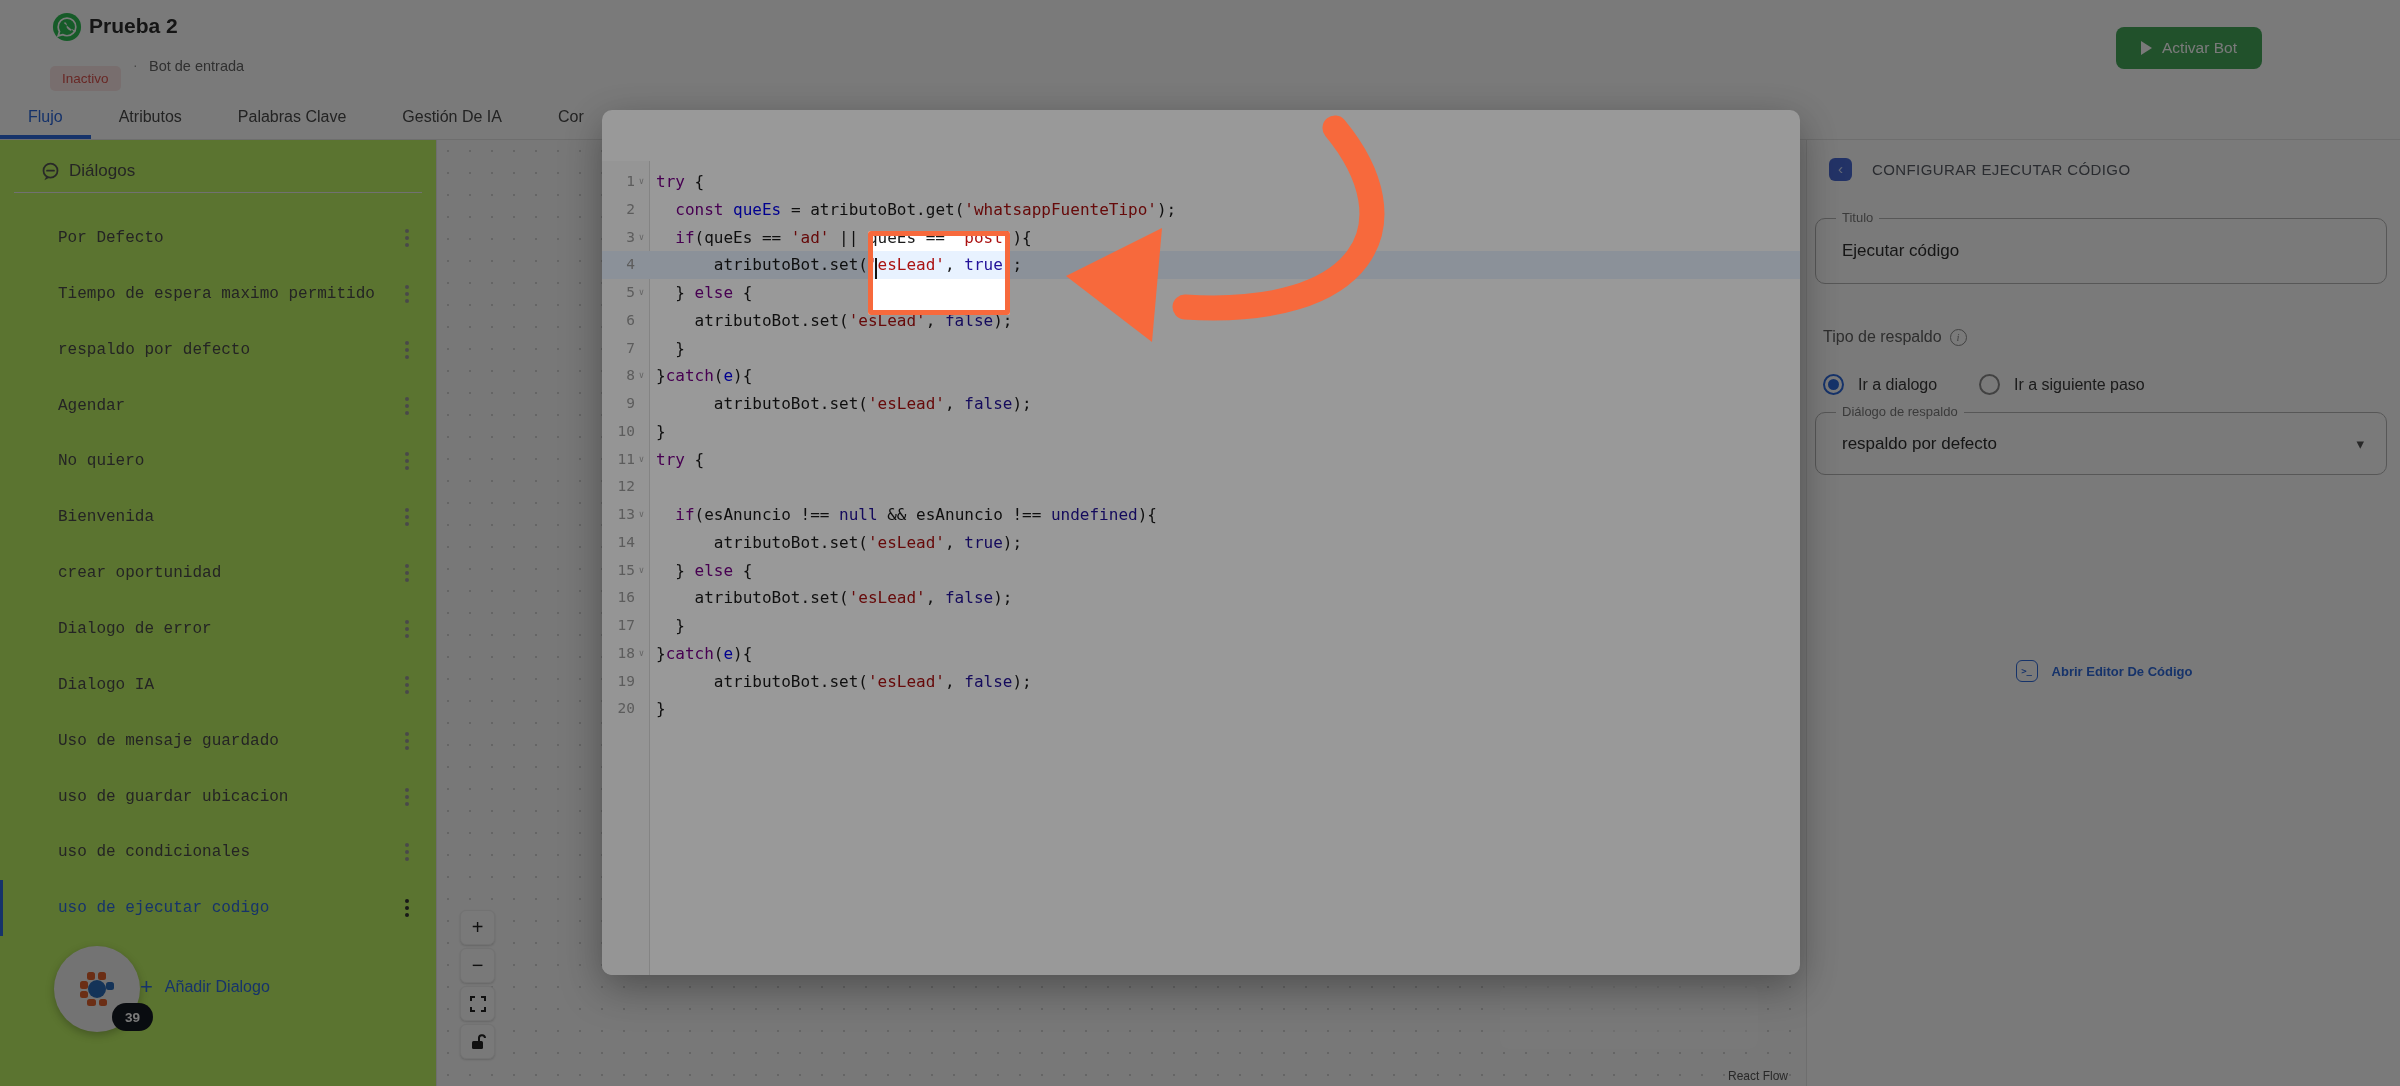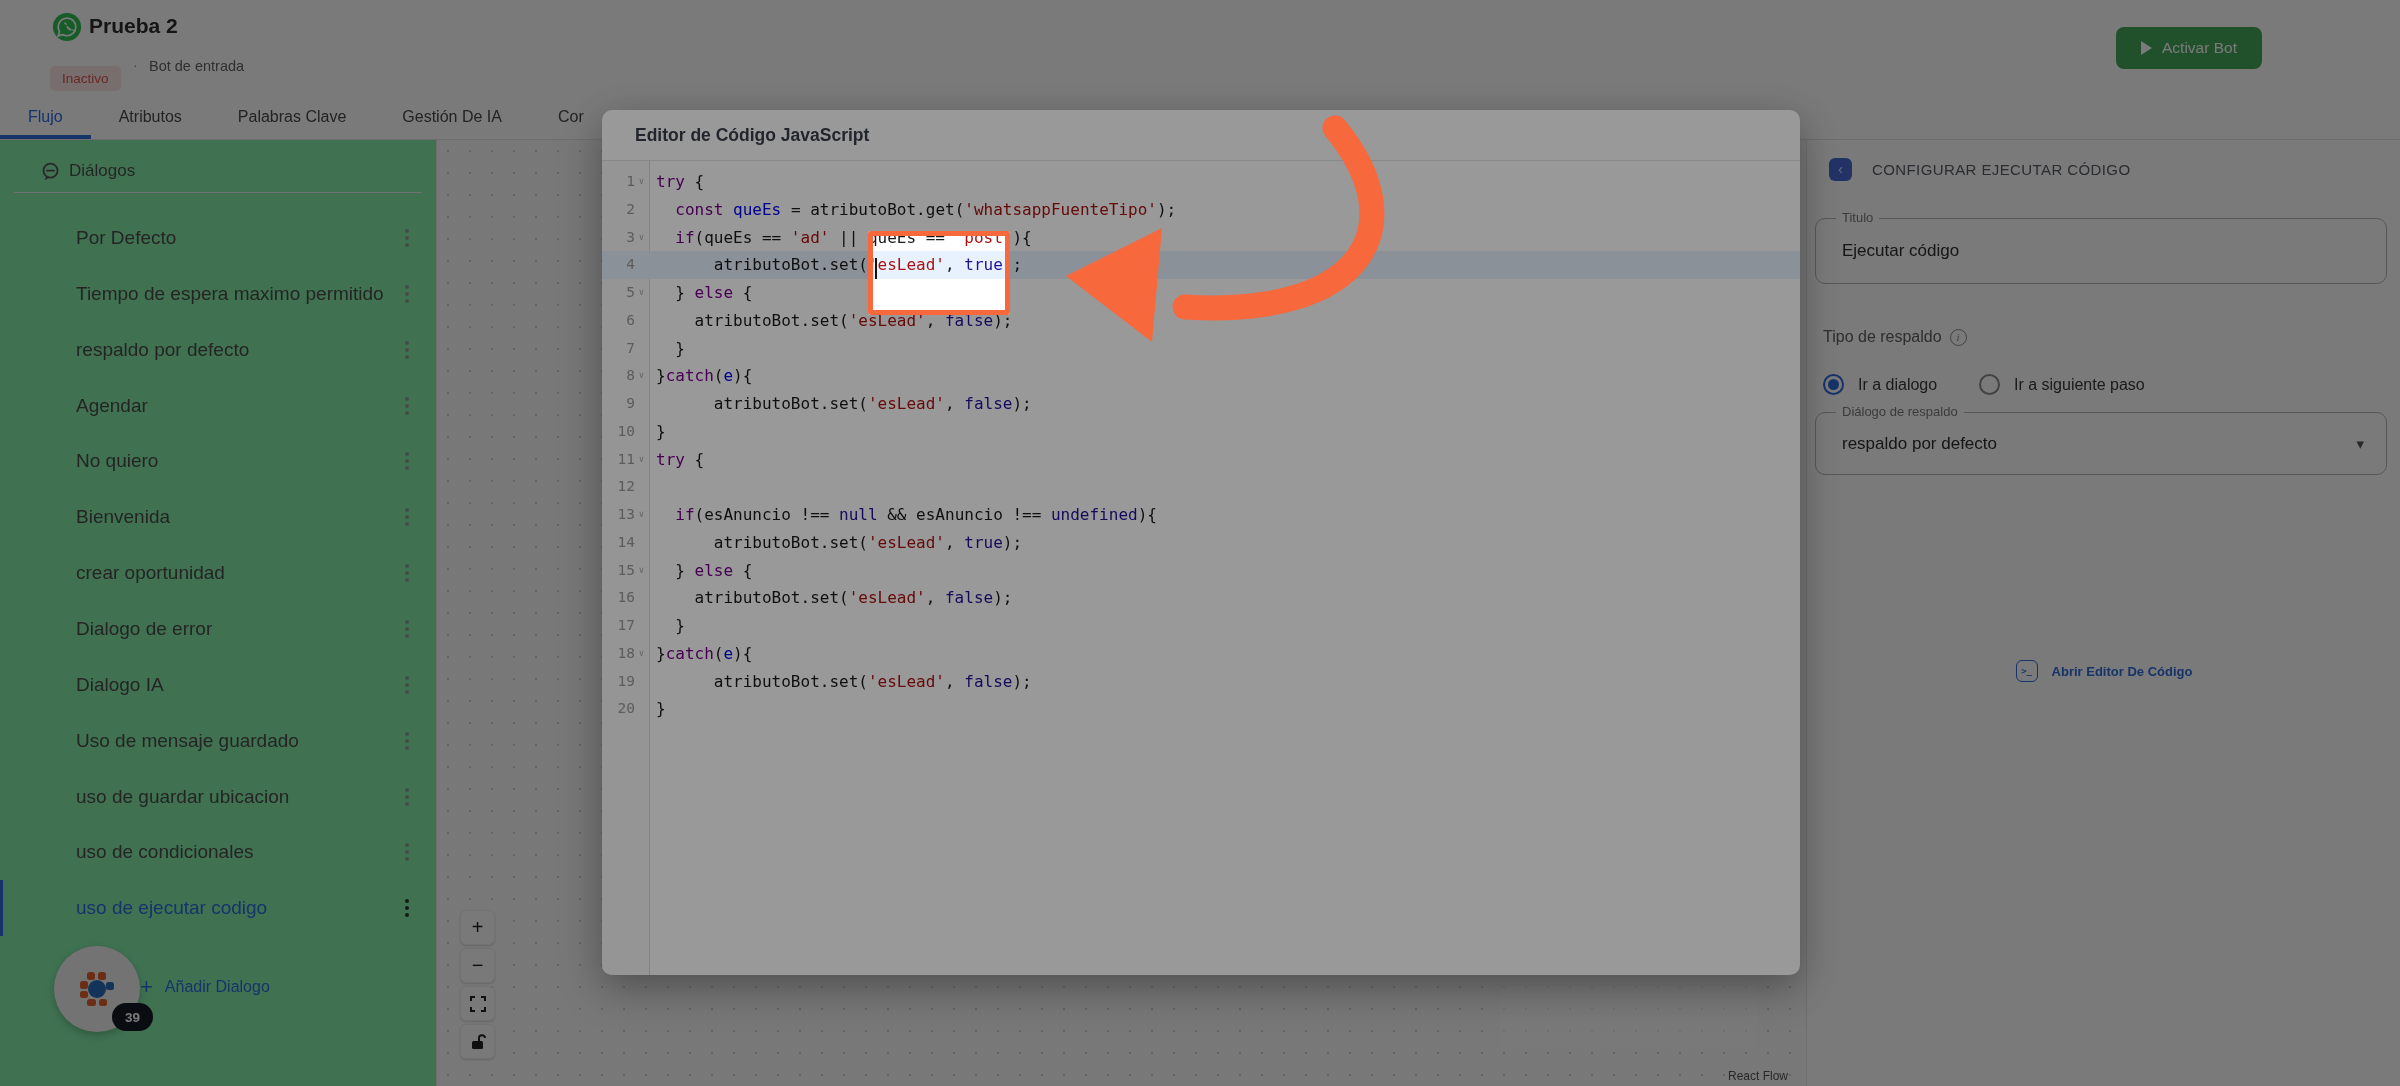--- a/index.html
+++ b/index.html
@@ -20,28 +20,28 @@
   #activate-btn .play { width:0; height:0; border-left:11px solid #fff; border-top:7px solid transparent; border-bottom:7px solid transparent; }
 
   
   #tabs-bar { left:0; top:95px; width:2400px; height:45px; background:#fff; border-bottom:1px solid #e6e6e6;
     display:flex; padding-left:0; z-index:1; }
   .tab { padding:0 28px; display:flex; align-items:center; font-size:16px; color:#4a4a4a; position:relative; cursor:pointer; }
   .tab.active { color:#2f6bde; }
   .tab.active::after { content:""; position:absolute; left:0; right:0; bottom:0; height:4px; background:#2f6bde; }
 
   
-  #sidebar { left:0; top:140px; width:437px; height:946px; background:#86efac; border-right:1px solid #e6e6e6; z-index:1; }
+  #sidebar { left:0; top:140px; width:437px; height:946px; background:#bef264; border-right:1px solid #e6e6e6; z-index:1; }
   #dialogs-header { position:absolute; left:0; top:10px; width:437px; height:42px; display:flex; align-items:center; }
   #dialogs-header svg { margin-left:40px; }
   #dialogs-header .t { margin-left:8px; font-size:17px; color:#4f4f4f; }
   #dialogs-divider { position:absolute; left:14px; top:52px; width:408px; border-top:1px solid #ececec; }
   #dialog-list { position:absolute; left:0; top:70px; width:437px; }
   .ditem { position:absolute; left:0; width:437px; height:56px; display:flex; align-items:center; cursor:pointer; }
-  .ditem .lbl { margin-left:76px; font-size:19px; color:#4c4c4c; }
+  .ditem .lbl { margin-left:58px; font-size:16px; color:#4c4c4c;font-family:Liberation Mono, monospace; }
   .ditem.active .lbl { color:#2f6bde; }
   .ditem.active::before { content:""; position:absolute; left:0; top:0; bottom:0; width:3px; background:#2f6bde; }
   .kebab { position:absolute; right:28px; top:50%; width:4px; height:4px; margin-top:-2px; border-radius:50%;
     background:#9a9a9a; box-shadow:0 -7px 0 #9a9a9a, 0 7px 0 #9a9a9a; }
   .ditem.active .kebab { background:#333; box-shadow:0 -7px 0 #333, 0 7px 0 #333; }
 
   
   #launcher { left:54px; top:946px; width:86px; height:86px; border-radius:50%; background:#f1f1f1;
     box-shadow:0 3px 8px rgba(0,0,0,.25); display:flex; align-items:center; justify-content:center; z-index:2; }
   #launcher-badge { left:112px; top:1003px; width:41px; height:28px; background:#151a22; border-radius:14px;
@@ -276,23 +276,20 @@
 </div>
 <div id="launcher-badge" class="abs">39</div>
 <div id="add-dialog" class="abs">
   <span class="plus">+</span>
   <span class="txt">Añadir Dialogo</span>
 </div>
 
 <div id="modal-backdrop" class="abs"></div>
 
 <div id="code-modal" class="abs">
-  <div id="modal-header">
-    <span id="modal-title">Editor de Código JavaScript</span>
-  </div>
   <div id="gutter-strip"></div>
   <div id="code-area">
       <div class="cl">
         <span class="g">
           <span>1</span>
           <span class="chev">∨</span>
         </span>
         <span class="code"><span class="tk-kw">try</span><span> {</span></span>
       </div>
       <div class="cl">

